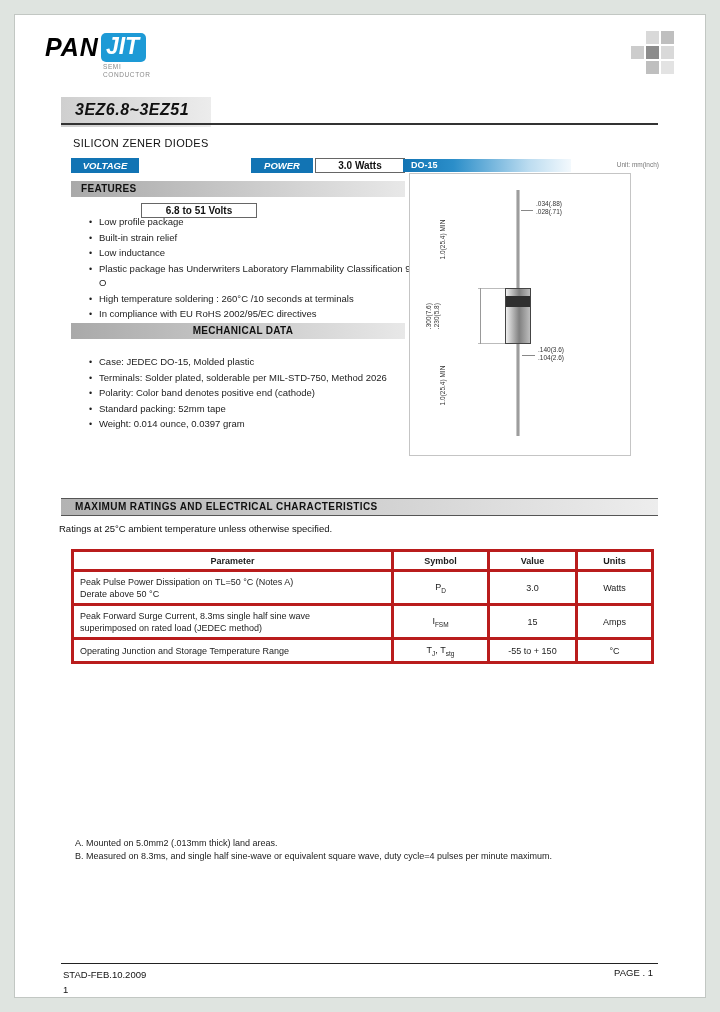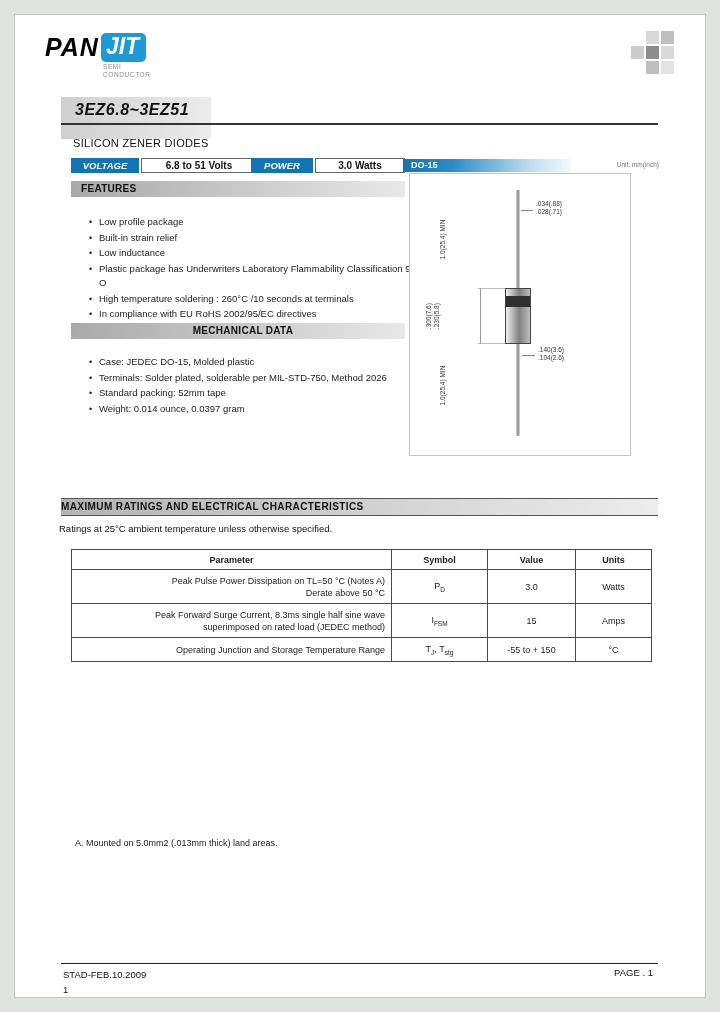--- a/index.html
+++ b/index.html
@@ -26,33 +26,33 @@
 
   
   .sqgrid { position:absolute; left:616px; top:16px; display:grid;
             grid-template-columns:repeat(3,13px); grid-auto-rows:13px; gap:2px; }
   .sq { width:13px; height:13px; }
   .sq.a { background:#d9d9d9; } .sq.b { background:#bfbfbf; }
   .sq.c { background:#cccccc; } .sq.d { background:#8c8c8c; }
   .sq.e { background:#e3e3e3; } .sq.none { background:transparent; }
 
   
-  .title-box { position:absolute; left:46px; top:82px; width:150px; height:42px;
+  .title-box { position:absolute; left:46px; top:82px; width:150px; height:30px;
                background:linear-gradient(to right,#cfcfcf,#ececec); }
   .title-box h1 { margin:0; padding:4px 0 0 14px; font-size:16px; font-weight:bold; font-style:italic; letter-spacing:0.5px; }
   .header-rule { position:absolute; left:46px; top:108px; width:597px; border-top:2px solid #333; }
   .subtitle { position:absolute; left:58px; top:122px; font-size:11px; font-weight:normal; letter-spacing:0.3px; }
 
   
   .lbl-box { position:absolute; top:143px; height:15px; background:#1274b4; color:#fff;
              font-size:9.5px; font-weight:bold; font-style:italic; text-align:center; line-height:15px; }
   .val-box { position:absolute; top:143px; height:15px; border:1px solid #666;
              font-size:10px; font-weight:bold; text-align:center; line-height:13px; }
   .voltage-lbl { left:56px; width:68px; }
-  .voltage-val { left:126px; width:116px; }
+  .voltage-val { left:126px; width:116px;margin-top:45px; }
   .power-lbl { left:236px; width:62px; }
   .power-val { left:300px; width:90px; }
   .do15-bar { position:absolute; left:388px; top:144px; width:168px; height:13px;
               background:linear-gradient(to right,#1274b4 0%,#2b8ec9 30%,#bcdcf0 75%,#f3f9fd 100%);
               color:#fff; font-size:9px; font-weight:bold; line-height:13px; padding-left:8px; }
   .unit-note { position:absolute; left:566px; top:146px; width:78px; font-size:6.5px; color:#777; text-align:right; }
 
   
   .sec-hdr { position:absolute; left:56px; width:334px; height:16px;
              background:linear-gradient(to right,#a9a9a9,#e8e8e8);
@@ -82,28 +82,28 @@
           transform-origin:center; line-height:1.25; text-align:center; }
   .rot2 span { display:block; white-space:nowrap; }
   .tick { position:absolute; border-top:1px solid #888; }
   .vline { position:absolute; border-left:1px solid #999; }
   .hguide { position:absolute; border-top:1px solid #bbb; }
 
   
   .ratings-hdr { position:absolute; left:46px; top:483px; width:597px; height:18px;
                  background:linear-gradient(to right,#b3b3b3,#ededed);
                  border-top:1px solid #555; border-bottom:1px solid #555;
-                 font-size:10px; font-weight:bold; line-height:16px; letter-spacing:0.4px; }
+                 font-size:10px; font-weight:bold; line-height:16px; padding-left:14px; letter-spacing:0.4px; }
   .ratings-sub { position:absolute; left:44px; top:508px; font-size:9.5px; }
   table.ratings { position:absolute; left:56px; top:534px; border-collapse:collapse; font-size:9px; color:#1c1c1c; }
-  table.ratings th, table.ratings td { border:1px solid #b91c1c; padding:2px 6px; }
+  table.ratings th, table.ratings td { border:3px solid #b91c1c; padding:2px 6px; }
   table.ratings th { font-weight:bold; text-align:center; height:20px; }
   .col-param { width:320px; } .col-sym { width:96px; } .col-val { width:88px; } .col-unit { width:76px; }
   td.param { text-align:left; }
-  td.param span { display:block; line-height:12px;text-align:right; }
+  td.param span { display:block; line-height:12px; }
   td.center { text-align:center; }
   tr.r1 td, tr.r2 td { height:34px; }
   tr.r3 td { height:24px; }
   table.ratings sub { font-size:6.5px; }
 
   
   .notes { position:absolute; left:60px; top:822px; font-size:9px; line-height:12.5px; color:#1c1c1c; }
   .notes span { display:block; }
   .footer-rule { position:absolute; left:46px; top:948px; width:597px; border-top:1.5px solid #222; }
   .footer-left { position:absolute; left:48px; top:954px; font-size:9.5px; }
@@ -158,20 +158,21 @@
     <li>Low inductance</li>
     <li>Plastic package has Underwriters Laboratory Flammability Classification 94V-O</li>
     <li>High temperature soldering : 260°C /10 seconds at terminals</li>
     <li>In compliance with EU RoHS 2002/95/EC directives</li>
   </ul>
 
   <div class="sec-hdr hdr-mech">MECHANICAL DATA</div>
   <ul class="blist list-mech">
     <li>Case: JEDEC DO-15, Molded plastic</li>
     <li>Terminals: Solder plated, solderable per MIL-STD-750, Method 2026</li>
+    <li>Polarity: Color band denotes positive end (cathode)</li>
     <li>Standard packing: 52mm tape</li>
     <li>Weight: 0.014 ounce, 0.0397 gram</li>
   </ul>
 
   <div class="diagram">
     <div class="lead"></div>
     <div class="dbody">
       <div class="dband"></div>
     </div>
 
@@ -246,20 +247,21 @@
         <span>T</span><sub>J</sub><span>, T</span><sub>stg</sub>
       </td>
       <td class="center">-55 to + 150</td>
       <td class="center">°C</td>
     </tr>
   </tbody>
     </table>
 
   <div class="notes">
     <span>A. Mounted on 5.0mm2 (.013mm thick) land areas.</span>
+    <span>B. Measured on 8.3ms, and single half sine-wave or equivalent square wave, duty cycle=4 pulses per minute maximum.</span>
   </div>
 
   <div class="footer-rule"></div>
   <div class="footer-left">STAD-FEB.10.2009</div>
   <div class="footer-right">PAGE . 1</div>
   <div class="footer-pagenum">1</div>
 
 </div>
 
 </body></html>

